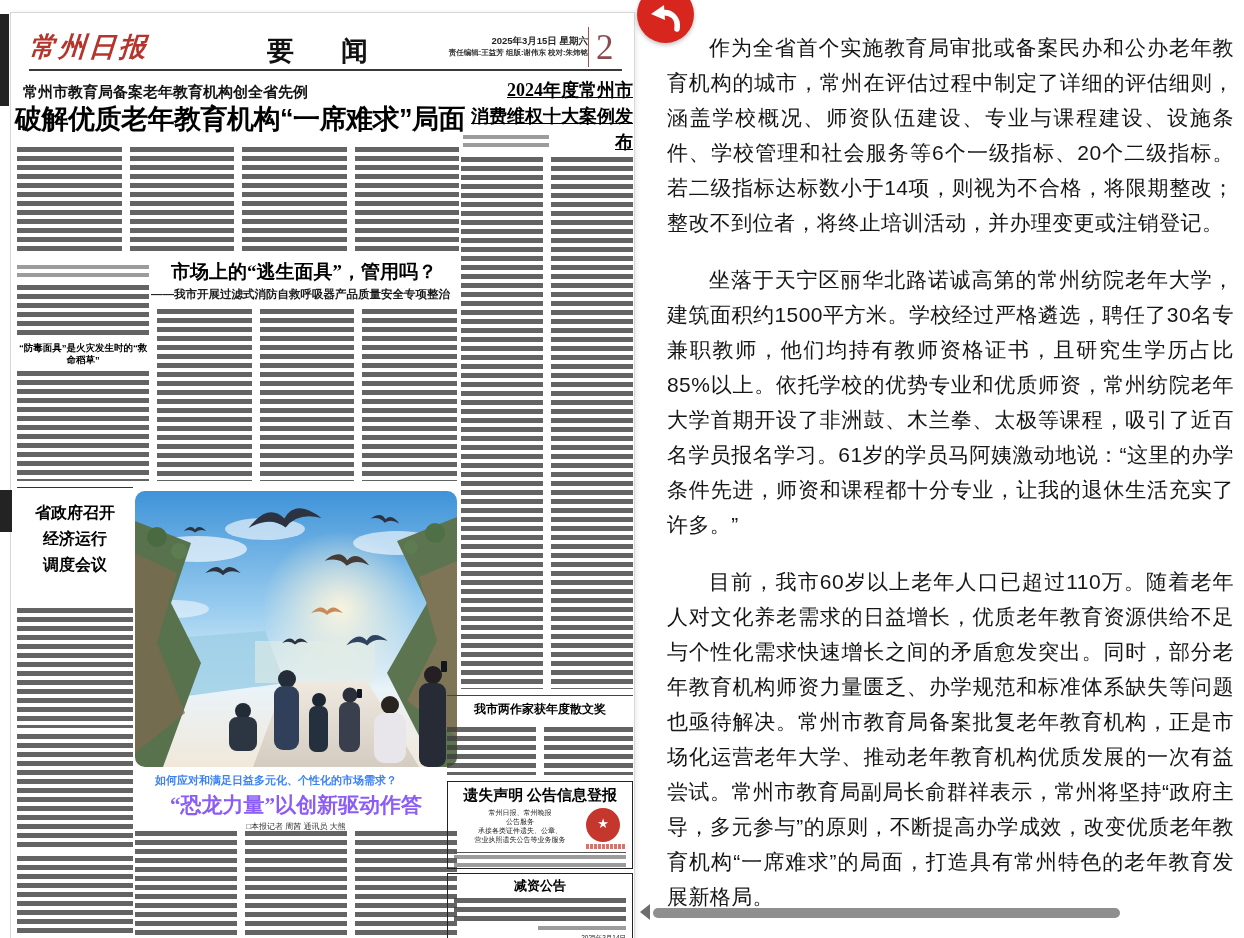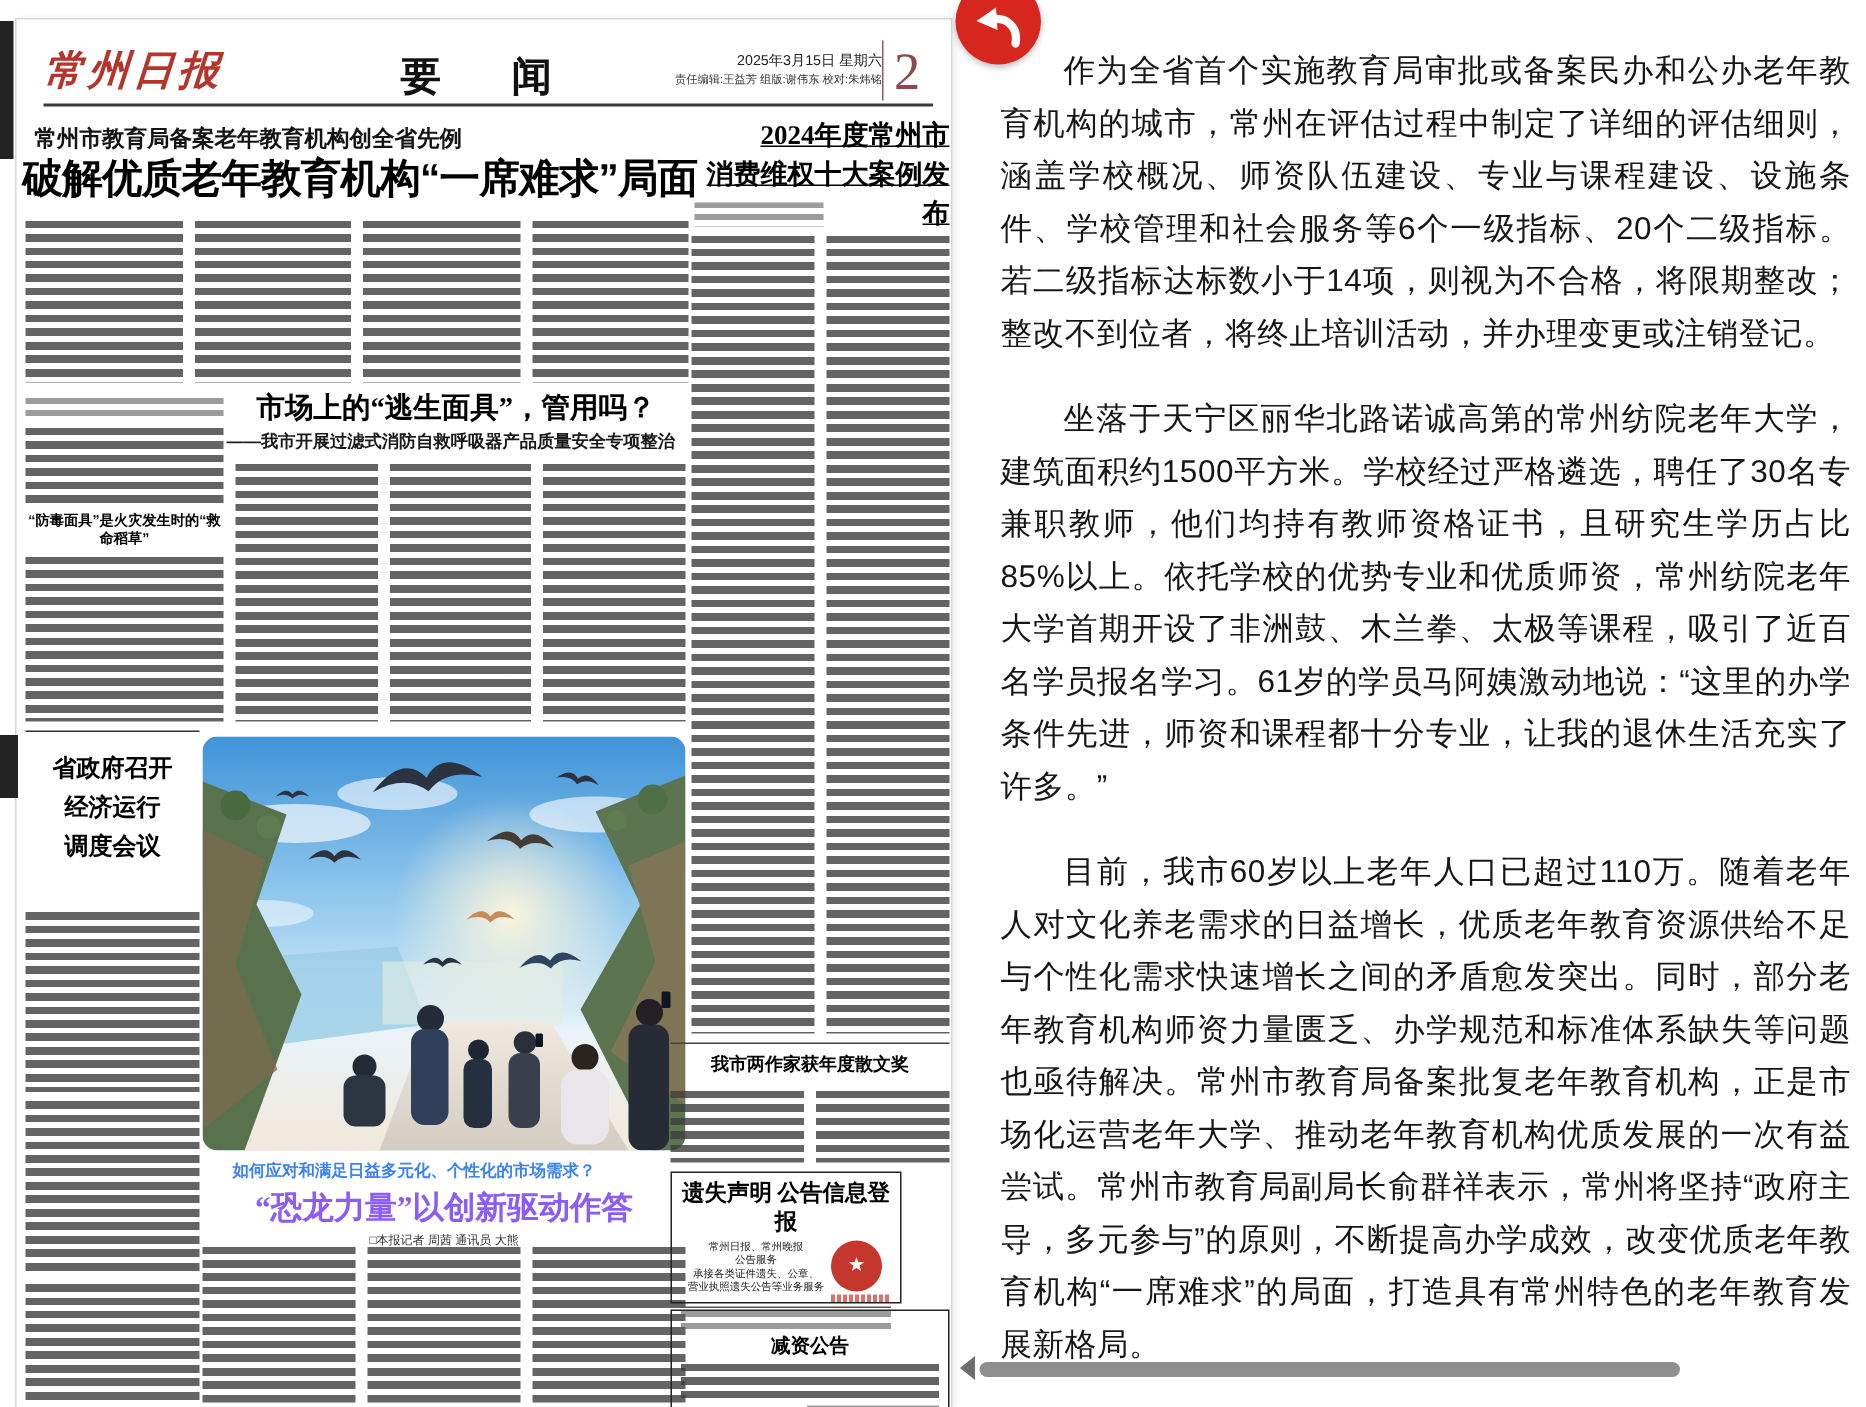--- a/index.html
+++ b/index.html
@@ -19,21 +19,21 @@
   .masthead{
     position:absolute;left:18px;top:16px;font-family:"Liberation Serif",serif;
     font-weight:bold;font-style:italic;font-size:27px;color:#b5342c;
     letter-spacing:3px;transform:skewX(-4deg);
   }
   .section-title{
     position:absolute;left:0;right:0;top:20px;text-align:center;
     font-family:"Liberation Serif",serif;font-weight:bold;font-size:27px;color:#111;
     letter-spacing:10px;
   }
-  .head-meta{position:absolute;right:46px;top:22px;text-align:right;color:#222;}
+  .head-meta{position:absolute;right:46px;top:22px;text-align:right;color:#222;font-weight:bold;}
   .head-meta .date{font-size:9.5px;line-height:12px;}
   .head-meta .editors{font-size:7.5px;line-height:11px;color:#333;}
   .page-number{
     position:absolute;right:6px;top:14px;width:32px;height:40px;
     border-left:1px solid #95565b;padding-left:7px;
     font-family:"Liberation Serif",serif;font-size:35px;line-height:42px;color:#8a4a50;
   }
   .header-rule{position:absolute;left:18px;right:12px;top:56px;border-top:2px solid #3a3a3a;}
 
   
@@ -97,42 +97,42 @@
     position:absolute;left:450px;top:64px;width:172px;text-align:right;
     font-family:"Liberation Serif",serif;font-weight:bold;font-size:18px;line-height:26px;color:#000;text-decoration:underline;
   }
   .essay-rule{position:absolute;left:436px;top:682px;width:186px;border-top:1.5px solid #444;}
   .essay-headline{
     position:absolute;left:436px;top:688px;width:186px;text-align:center;
     font-family:"Liberation Serif",serif;font-weight:bold;font-size:12px;color:#000;
   }
 
   .notice-box{
-    position:absolute;left:436px;top:768px;width:154px;height:88px;
+    position:absolute;left:436px;top:768px;width:186px;height:88px;
     border:1.5px solid #222;box-sizing:border-box;padding:4px 6px;
   }
   .notice-title{
     text-align:center;font-family:"Liberation Serif",serif;font-weight:bold;
     font-size:15px;color:#000;
   }
   .notice-body{display:flex;margin-top:3px;}
   .notice-lines{flex:1;text-align:center;font-size:7px;line-height:9px;color:#222;}
   .seal{
     width:34px;height:34px;border-radius:50%;background:#c5372c;position:relative;flex:0 0 34px;
     margin-right:4px;
   }
   .seal::after{
     content:"★";color:#fff;font-size:13px;position:absolute;left:0;right:0;top:8px;text-align:center;
   }
   .seal-caption{height:5px;margin-top:2px;background-image:repeating-linear-gradient(90deg,#c5372c 0 3px,transparent 3px 4px);opacity:.7;}
   .notice-divider{border-top:1px solid #555;margin-top:3px;}
 
   .reduction-box{
     position:absolute;left:436px;top:860px;width:186px;height:66px;
-    border:1.5px solid #222;box-sizing:border-box;padding:14px 6px;
+    border:1.5px solid #222;box-sizing:border-box;padding:3px 6px;
   }
   .reduction-title{
     text-align:center;font-family:"Liberation Serif",serif;font-weight:bold;
     font-size:13px;color:#000;
   }
   .reduction-date{text-align:right;font-size:6.5px;color:#222;margin-top:2px;}
 
   
   .reader{
     position:absolute;left:655px;top:0;width:589px;height:938px;background:#fff;

